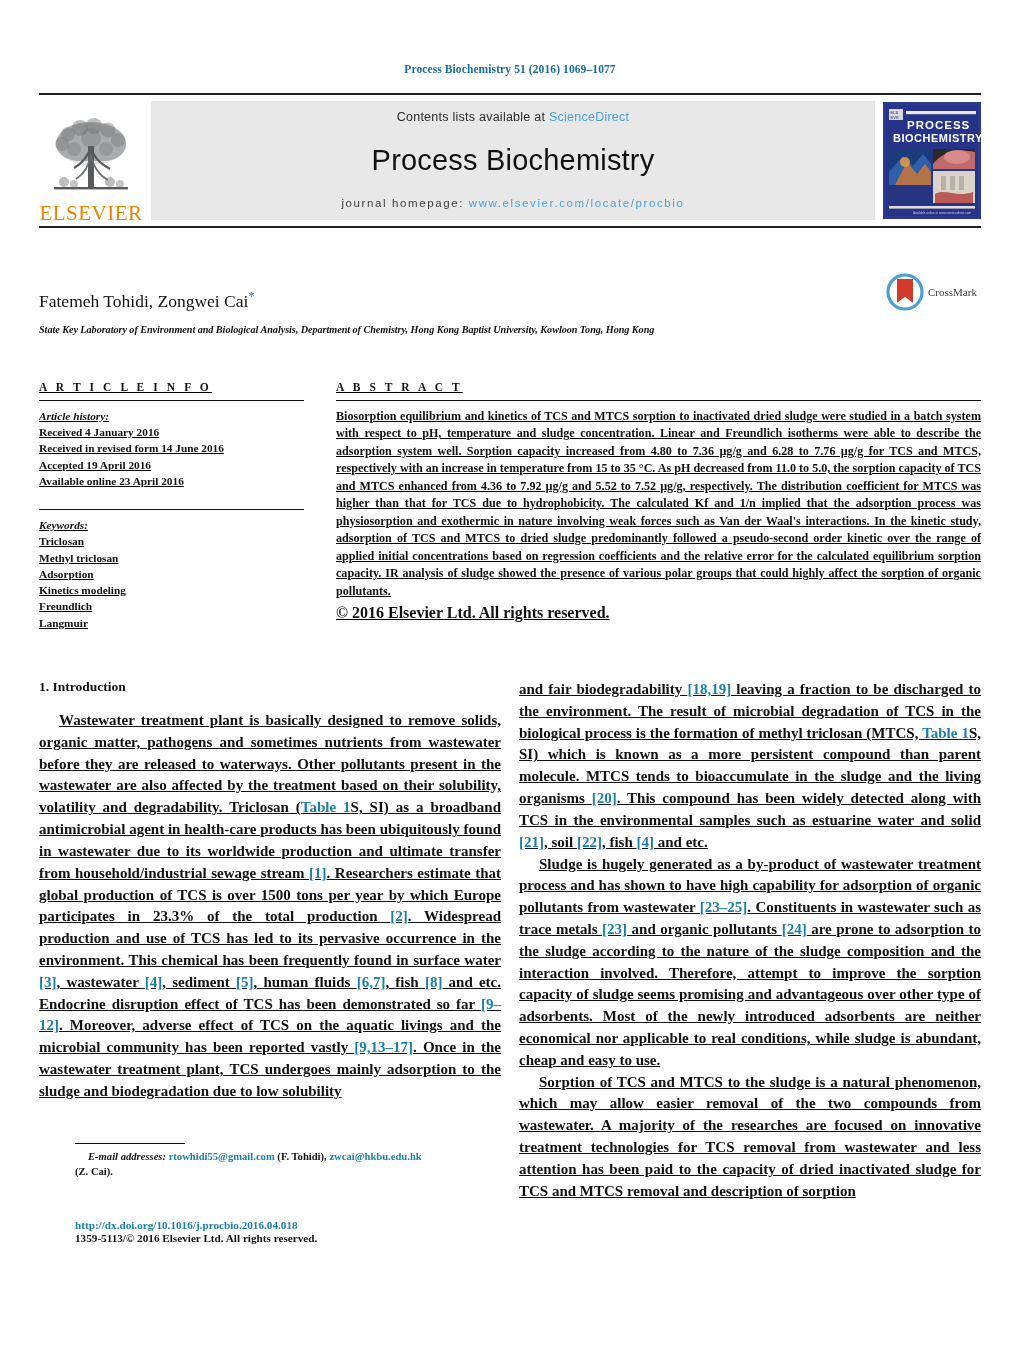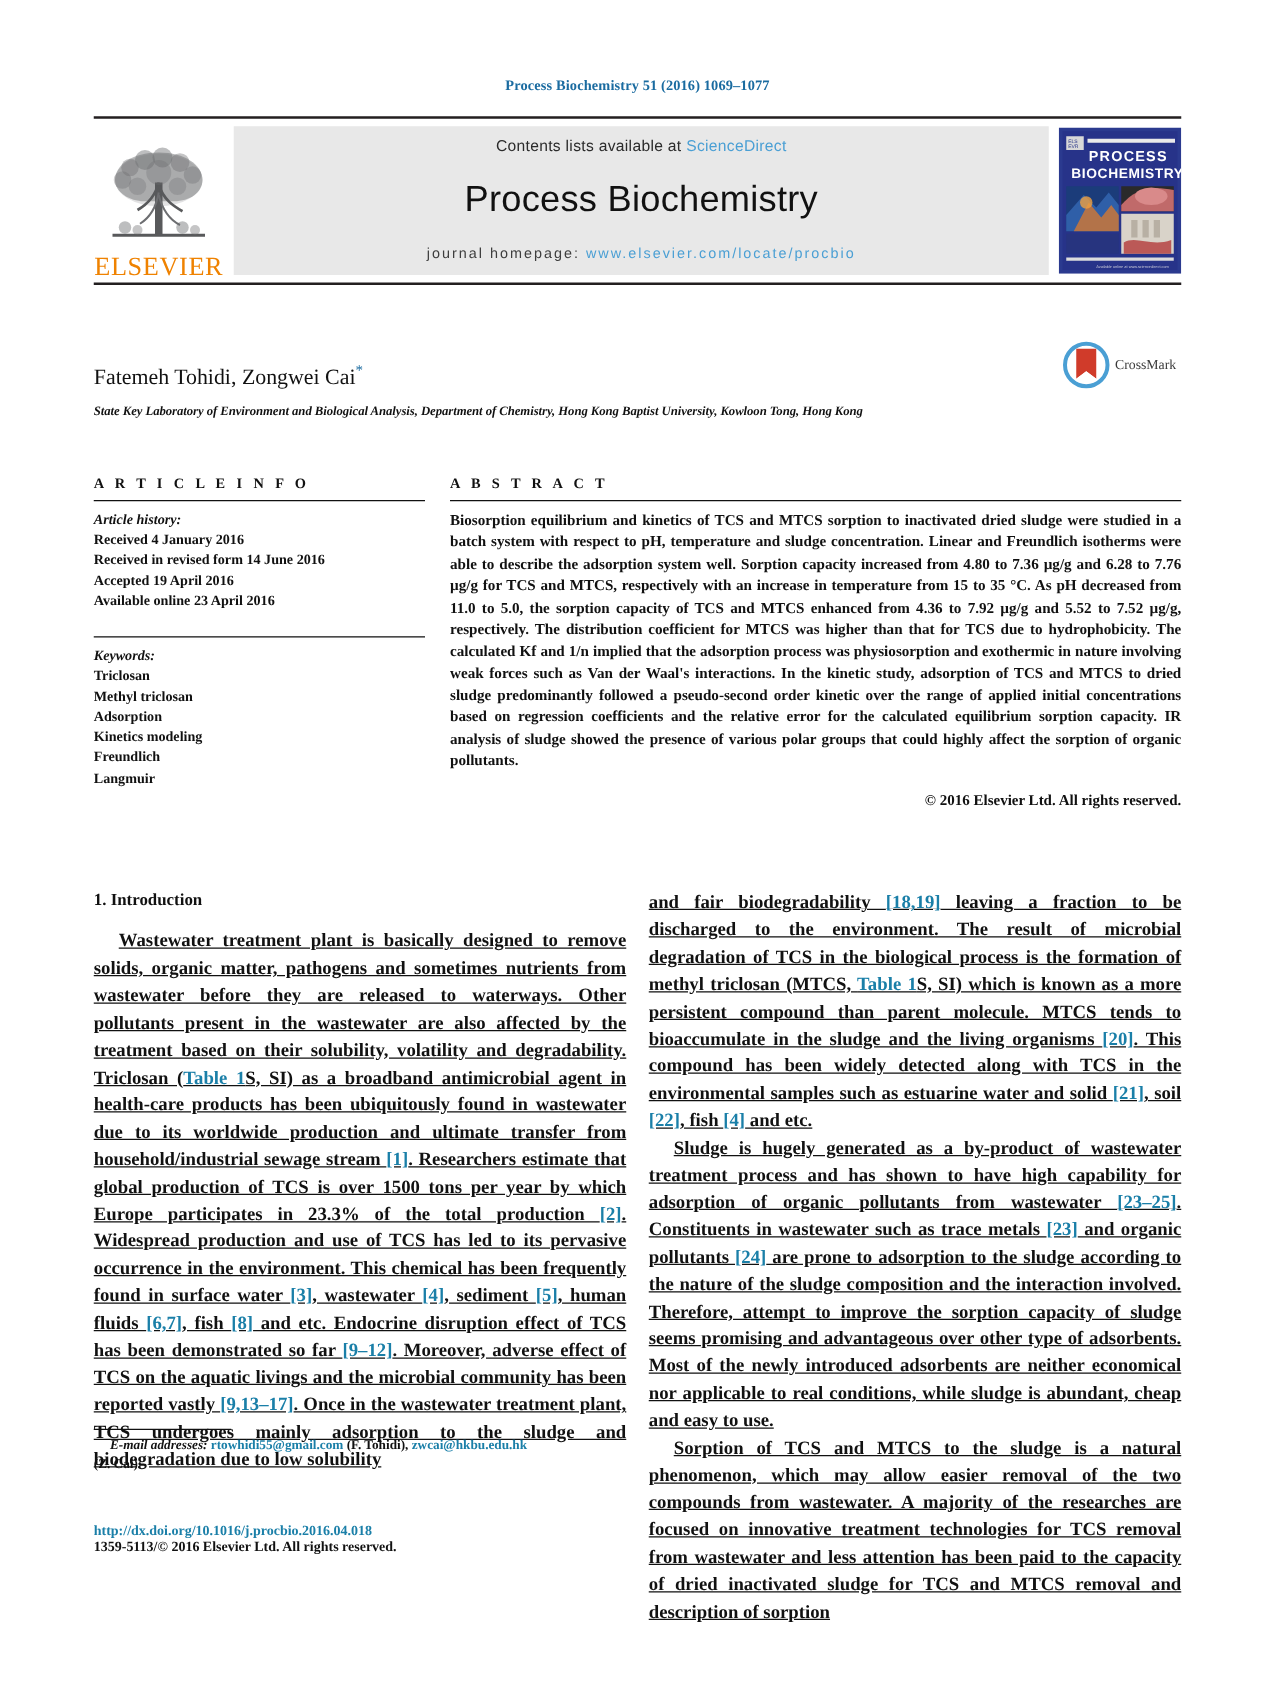--- a/index.html
+++ b/index.html
@@ -13,21 +13,21 @@
     font-family: "Liberation Serif", "DejaVu Serif", serif;
     color: #000;
     position: relative;
     overflow: hidden;
   }
   .page {
     position: relative;
     width: 1020px;
     height: 1351px;
     box-sizing: border-box;
-    padding: 0 75px;
+    padding: 0 39px;
   }
 
   
   .runhead {
     text-align: center;
     color: #1a6ba0;
     font-weight: bold;
     font-size: 11.5px;
     letter-spacing: .1px;
     padding-top: 63px;
@@ -145,21 +145,22 @@
     font-family: Liberation Serif, serif;
     font-size: 11px;
     color: #3a3a3a;
     margin-left: 3px;
   }
 
   
   .info-abstract {
     display: flex;
     margin-top: 46px;
-    gap: 20px;
+    gap: 32px;
+    text-decoration: underline;
   }
   .info-col { flex: 0 0 265px; width: 265px; }
   .abs-col  { flex: 1 1 auto; }
 
   .sec-head {
     font-family: "Liberation Serif", serif;
     font-weight: bold;
     font-size: 11.5px;
     letter-spacing: 3.1px;
     color: #111;
@@ -185,32 +186,31 @@
 
   .abs-body {
     font-family: "Liberation Serif", serif;
     font-size: 12.1px;
     line-height: 1.445;
     text-align: justify;
     color: #111;
     font-weight: bold;
   }
   .abs-copy {
-    text-align: right;
-    font-family: "Liberation Serif", serif;
-    font-size: 12px;
-    margin-top: 16px;
+    font-family: "Liberation Serif", serif;
+    font-size: 16px;
+    margin-top: 4px;
     font-weight: bold;
     color: #111;
   }
 
   
   .body-cols {
     display: flex;
-    margin-top: 64px;
+    margin-top: 48px;
     gap: 18px;
   }
   .col { flex: 1 1 0; width: 0; }
   h2.sec-title {
     font-family: "Liberation Serif", serif;
     font-size: 13.5px;
     font-weight: bold;
     margin: 0 0 15px 0;
     color: #111;
   }

